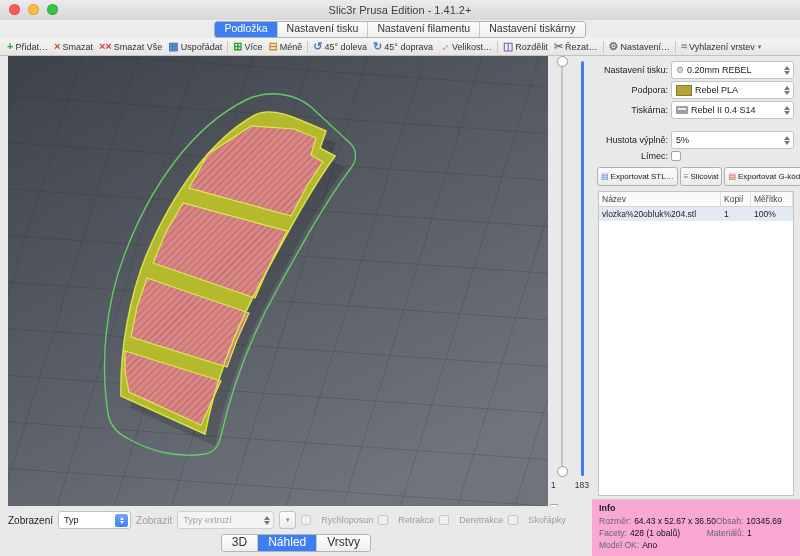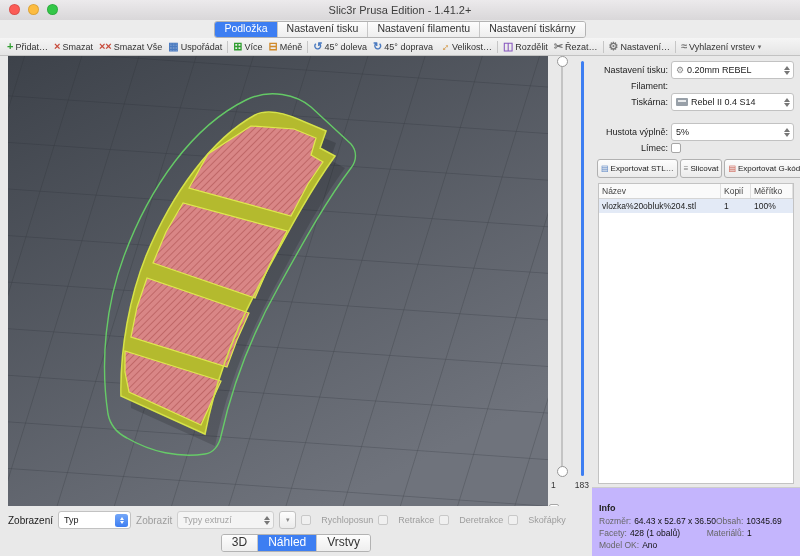--- a/index.html
+++ b/index.html
@@ -75,21 +75,21 @@
     font-size:8px;display:flex;align-items:center;gap:2px;padding:0 3px;white-space:nowrap;color:#222}
   .bic{font-size:8px}
 
   .objtable{flex:1;margin:2px 6px 0;background:#fff;border:1px solid #c3c3c3;font-size:8.5px;overflow:hidden}
   .thead,.trow{display:grid;grid-template-columns:1fr 30px 42px}
   .thead{border-bottom:1px solid #d5d5d5;background:#fafafa;color:#444}
   .thead span{padding:2px 3px;border-right:1px solid #e0e0e0;white-space:nowrap;overflow:hidden}
   .trow{background:#e3eaf6}
   .trow span{padding:2px 3px;white-space:nowrap;overflow:hidden;text-overflow:ellipsis}
 
-  .info{background:#c4b5fd;border-top:1px solid #cdcdcd;padding:15px 7px 4px;font-size:8.5px;margin-top:3px}
+  .info{background:#f9a8d4;border-top:1px solid #cdcdcd;padding:3px 7px 4px;font-size:8.5px;margin-top:3px}
   .info h4{margin:0 0 3px;font-size:9px;color:#222}
   .inforow{display:flex;margin-bottom:2px}
   .ipair{display:flex;gap:3px}
   .ipair.l{flex:1.25}.ipair.r{flex:1}
   .ilabel{color:#666;white-space:nowrap}.ival{color:#111;white-space:nowrap}
 
   
   .bottombar{position:absolute;left:0;top:506px;width:592px;height:50px;background:#e9e9e9}
   .brow1{display:flex;align-items:center;gap:5px;padding:5px 8px 0;font-size:10px}
   .bcombo{height:16px;background:#fff;border:1px solid #c2c2c2;border-radius:3px;display:flex;
@@ -254,21 +254,29 @@
     <div class="combo">
       <span class="gear-ic">⚙</span>
       <span class="val">0.20mm REBEL</span>
       <span class="updown">
           <span class="arr-up"></span>
           <span class="arr-dn"></span>
         </span>
     </div>
   </div>
   <div class="prow">
-    <label>Filament:</label>
+    <label>Podpora:</label>
+    <div class="combo">
+      <span class="swatch"></span>
+      <span class="val">Rebel PLA</span>
+      <span class="updown">
+          <span class="arr-up"></span>
+          <span class="arr-dn"></span>
+        </span>
+    </div>
   </div>
   <div class="prow">
     <label>Tiskárna:</label>
     <div class="combo">
       <span class="printer-ic"></span>
       <span class="val">Rebel II 0.4 S14</span>
       <span class="updown">
           <span class="arr-up"></span>
           <span class="arr-dn"></span>
         </span>

